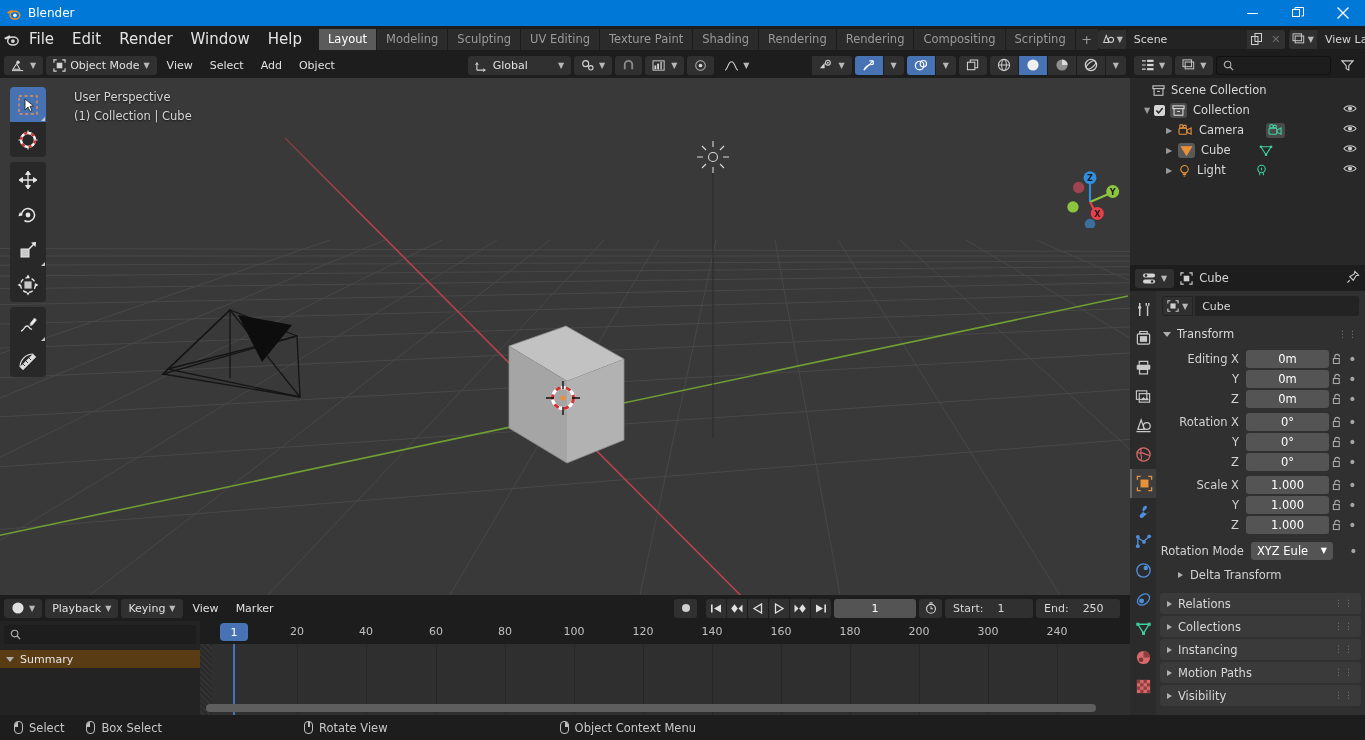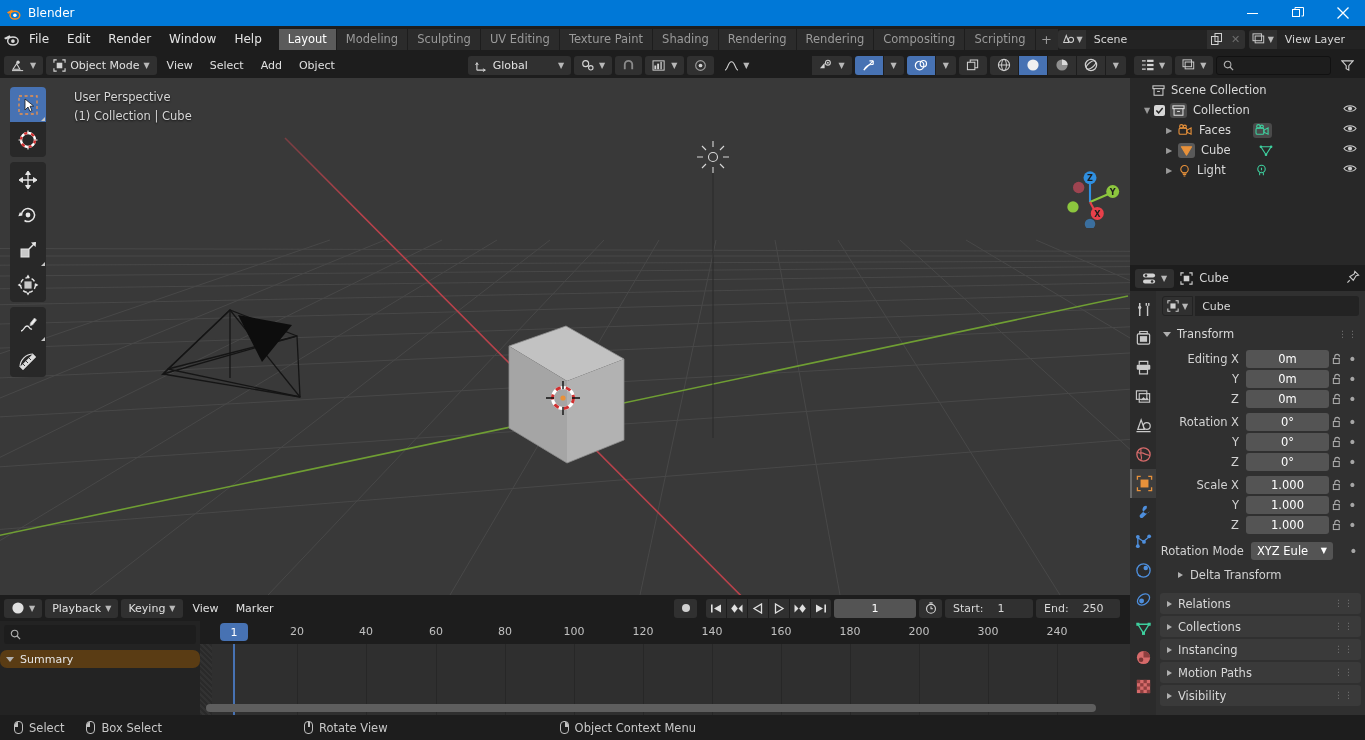--- a/index.html
+++ b/index.html
@@ -25,21 +25,21 @@
   .win-btn { width:45px; height:26px; display:flex; align-items:center; justify-content:center; color:#fff; }
 
   
   .topbar {
     position:absolute; left:0; top:26px; width:1365px; height:26px;
     background:#1d1d1d; display:flex; align-items:center; padding:0 3px;
   }
   .blender-logo { width:26px; height:22px; display:flex; align-items:center; justify-content:center; }
   .menu-item {
     height:20px; padding:0 9px; display:flex; align-items:center;
-    font-size:12px; color:#e4e4e4; border-radius:3px; white-space:nowrap;
+    font-size:15px; color:#e4e4e4; border-radius:3px; white-space:nowrap;
   }
   .ws-tabs { display:flex; align-items:center; margin-left:8px; height:22px; }
   .ws-tab {
     height:21px; padding:0 9px; display:flex; align-items:center;
     font-size:11.5px; color:#9a9a9a; background:#2b2b2b;
     border-right:1px solid #1d1d1d; white-space:nowrap;
   }
   .ws-tab.active { background:#5b5b5b; color:#ffffff; }
   .ws-add { width:22px; height:21px; display:flex; align-items:center; justify-content:center; color:#9a9a9a; background:#2b2b2b; font-size:13px;}
   .topbar-right { margin-left:auto; display:flex; align-items:center; gap:4px; padding-right:3px; }
@@ -116,21 +116,21 @@
     height:19px; background:#303030; border-radius:3px; display:flex; align-items:center;
     gap:14px; font-size:11px; color:#d8d8d8; padding:0 8px;
   }
   .tl-sidebar { position:absolute; left:0; top:26px; width:200px; height:94px; background:#232323; }
   .tl-search {
     margin:4px 4px 0 4px; height:19px; background:#1d1d1d; border-radius:3px;
     display:flex; align-items:center; padding:0 6px; gap:5px;
   }
   .tl-summary {
     margin-top:6px; height:18px; background:#5a3c14; display:flex; align-items:center;
-    gap:6px; padding-left:6px; font-size:11px; color:#e6e6e6;border-radius:7px;
+    gap:6px; padding-left:6px; font-size:11px; color:#e6e6e6;
   }
   .tl-main { position:absolute; left:200px; top:26px; width:930px; height:94px; background:#2b2b2b; }
   .tl-ruler { position:absolute; left:0; top:0; width:930px; height:23px; background:#1d1d1d; }
   .tl-tick { position:absolute; top:4px; font-size:11px; color:#c0c0c0; transform:translateX(-50%); }
   .tl-grid { position:absolute; left:0; top:23px; width:930px; height:71px; background:#2f2f2f; }
   .tl-gridline { position:absolute; top:0; width:1px; height:71px; background:#272727; }
   .tl-strip { position:absolute; left:0; top:0; width:12px; height:71px;
      background:repeating-linear-gradient(45deg,#2a2a2a 0 2px,#323232 2px 4px); }
   .tl-playhead { position:absolute; top:0; width:2px; background:#4772b3; }
   .tl-cfra {
@@ -825,21 +825,21 @@
       <div class="ol-row">
         <span class="ol-disc" style="margin-left:32px">▶</span>
         <span style="display:flex;margin:0 6px 0 2px;">
           <svg width="15" height="13" viewBox="0 0 16 14">
             <rect x="1" y="4.5" width="8.5" height="6.5" rx="1.4" fill="none" stroke="#e8913a" stroke-width="1.2"></rect>
             <path d="M9.5 6.6 L14 4.2 V11 L9.5 8.8 Z" fill="none" stroke="#e8913a" stroke-width="1.2"></path>
             <circle cx="3.6" cy="2.6" r="1.9" fill="none" stroke="#e8913a" stroke-width="1.2"></circle>
             <circle cx="7.3" cy="2.8" r="1.6" fill="none" stroke="#e8913a" stroke-width="1.2"></circle>
           </svg>
         </span>
-        <span>Faces</span>
+        <span>Camera</span>
         <span style="display:flex;margin-left:22px;background:#4a4a4a;border-radius:3px;padding:1px 2px;">
           <svg width="15" height="13" viewBox="0 0 16 14">
             <rect x="1" y="4.5" width="8.5" height="6.5" rx="1.4" fill="none" stroke="#3ecf9e" stroke-width="1.2"></rect>
             <path d="M9.5 6.6 L14 4.2 V11 L9.5 8.8 Z" fill="none" stroke="#3ecf9e" stroke-width="1.2"></path>
             <circle cx="3.6" cy="2.6" r="1.9" fill="none" stroke="#3ecf9e" stroke-width="1.2"></circle>
             <circle cx="7.3" cy="2.8" r="1.6" fill="none" stroke="#3ecf9e" stroke-width="1.2"></circle>
           </svg>
         </span>
         <span class="ol-eye">
           <svg width="14" height="11" viewBox="0 0 15 11">

